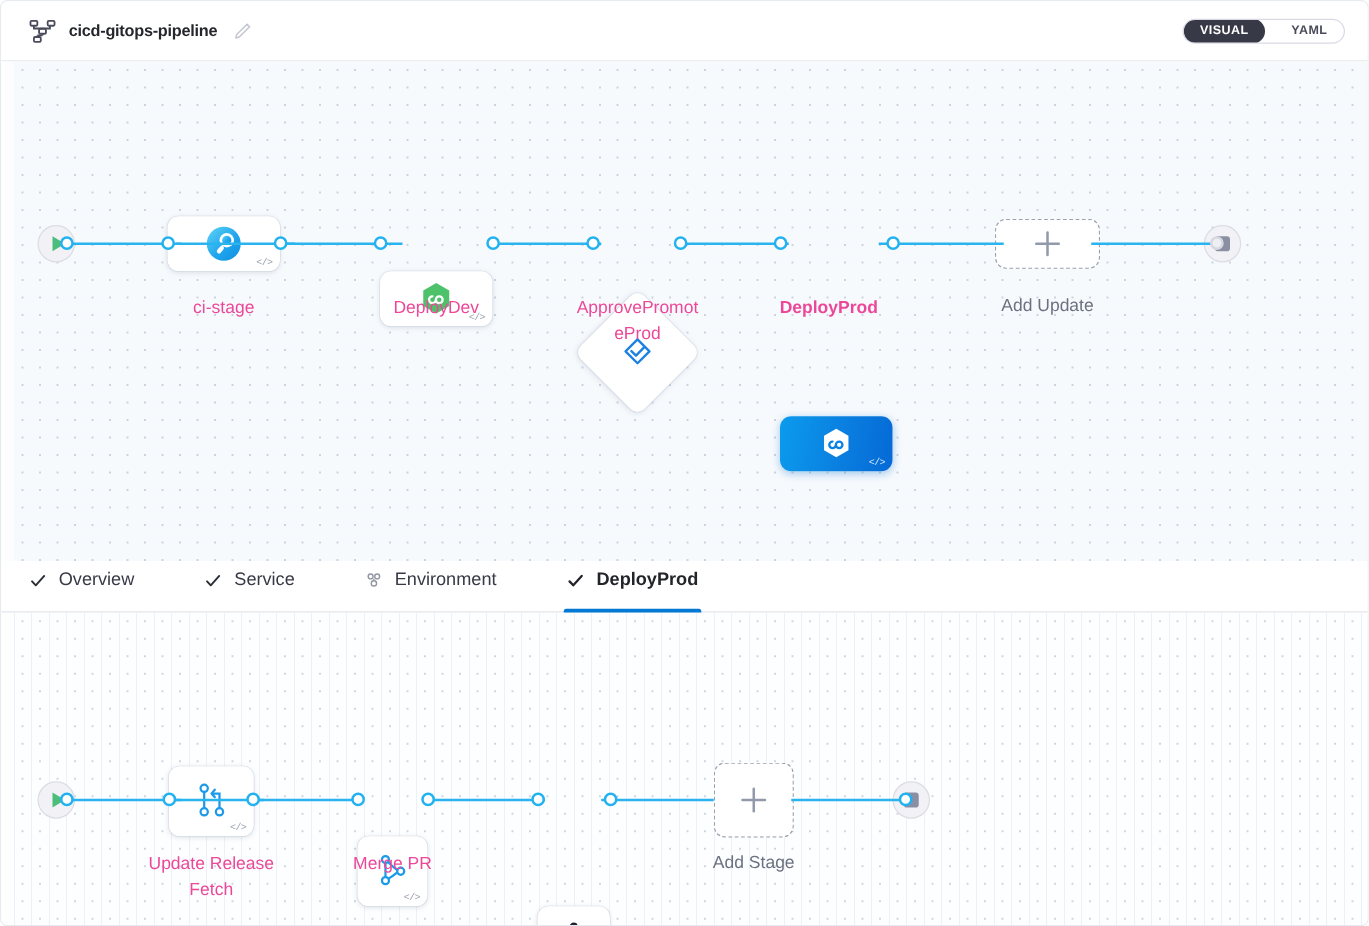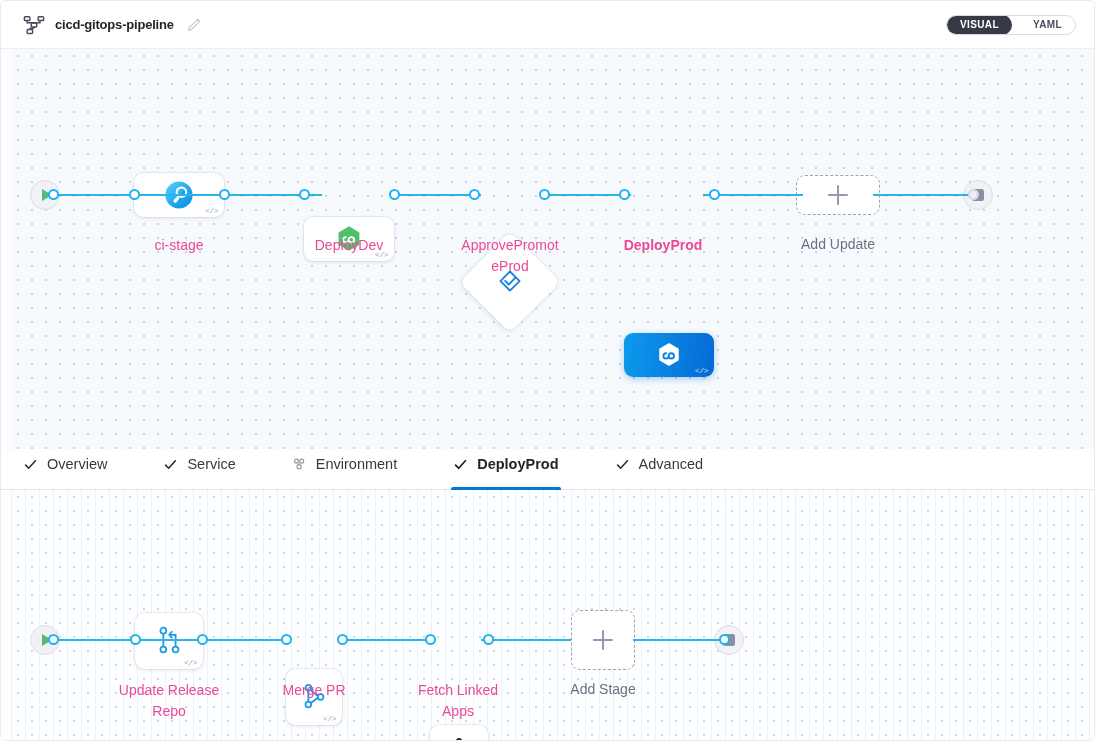--- a/index.html
+++ b/index.html
@@ -337,28 +337,20 @@
 
     <div class="tab active">
       <span class="tab-check">
         <svg viewBox="0 0 20 20" width="15" height="15" fill="none" stroke="#22242a" stroke-width="2.4" stroke-linecap="round" stroke-linejoin="round">
             <path d="M3.5 10.8l4 4.2L16.5 5"></path>
           </svg>
       </span>
       <span>DeployProd</span>
     </div>
 
-    <div class="tab">
-      <span class="tab-check">
-        <svg viewBox="0 0 20 20" width="15" height="15" fill="none" stroke="#2c2f38" stroke-width="2.1" stroke-linecap="round" stroke-linejoin="round">
-            <path d="M3.5 10.8l4 4.2L16.5 5"></path>
-          </svg>
-      </span>
-      <span>Advanced</span>
-    </div>
   </div>
 
   <div class="canvas-bot"></div>
   <div class="gutter-bot"></div>
 
   <div class="nodelayer">
 
     <div class="wire" style="left:52px;  top:638px; width:92px;"></div>
     <div class="wire" style="left:140px; top:638px; width:70px;"></div>
     <div class="wire" style="left:200px; top:638px; width:90px;"></div>
@@ -379,21 +371,21 @@
           <circle cx="9" cy="26" r="3.1"></circle>
           <circle cx="22" cy="26" r="3.1"></circle>
         <path d="M9 9.2v13.6M22 22.8V10.5h-6.5"></path>
         <path d="M18 7.2l-2.8 3.3 2.8 3" stroke-linecap="round" stroke-linejoin="round"></path>
       </svg>
       <span class="code-badge">&lt;/&gt;</span>
     </div>
     <div class="port" style="left:129px; top:633px;"></div>
     <div class="port" style="left:196px; top:633px;"></div>
     <div class="label" style="left:108px; top:679px; width:120px;">Update Release
-Repo</div>
+Fetch</div>
 
     <div class="node card" style="left:285px; top:612px; width:56px; height:56px;">
       <svg width="28" height="30" viewBox="0 0 28 32" fill="none" stroke="#1a9ae8" stroke-width="1.9">
         <circle cx="8" cy="6" r="3"></circle>
           <circle cx="8" cy="24" r="3"></circle>
           <circle cx="21" cy="16" r="3"></circle>
         <path d="M8 9v12M9.8 7.8c3.2 3 5.4 5.2 8.4 7.2M10.6 22.3c2.6-1.6 5-3.4 7.2-5.2"></path>
       </svg>
       <span class="code-badge">&lt;/&gt;</span>
     </div>
@@ -410,22 +402,20 @@
           <circle cx="18" cy="5.6" r="2.4" fill="#1f2430"></circle>
           <circle cx="25.5" cy="11.5" r="2.4" fill="#1f2430"></circle>
           <circle cx="22.5" cy="17.8" r="2.4" fill="#1f2430"></circle>
           <path d="M19.4 7.2l4.6 3.2M24.4 13.4l-1.4 2.4"></path>
         </g>
       </svg>
 
     </div>
     <div class="port" style="left:424px; top:633px;"></div>
     <div class="port" style="left:482px; top:633px;"></div>
-    <div class="label" style="left:397px; top:679px; width:120px;">Fetch Linked
-Apps</div>
 
     <div class="node addnode" style="left:570px; top:609px; width:64px; height:60px;">
       <span class="plusbox">
         <span class="plus-h" style="top:9px; left:0;"></span>
         <span class="plus-v" style="left:9px; top:0;"></span>
       </span>
     </div>
     <div class="label addlbl" style="left:542px; top:678px; width:120px;">Add Stage</div>
 
     <div class="node" style="left:713px; top:624px;">

